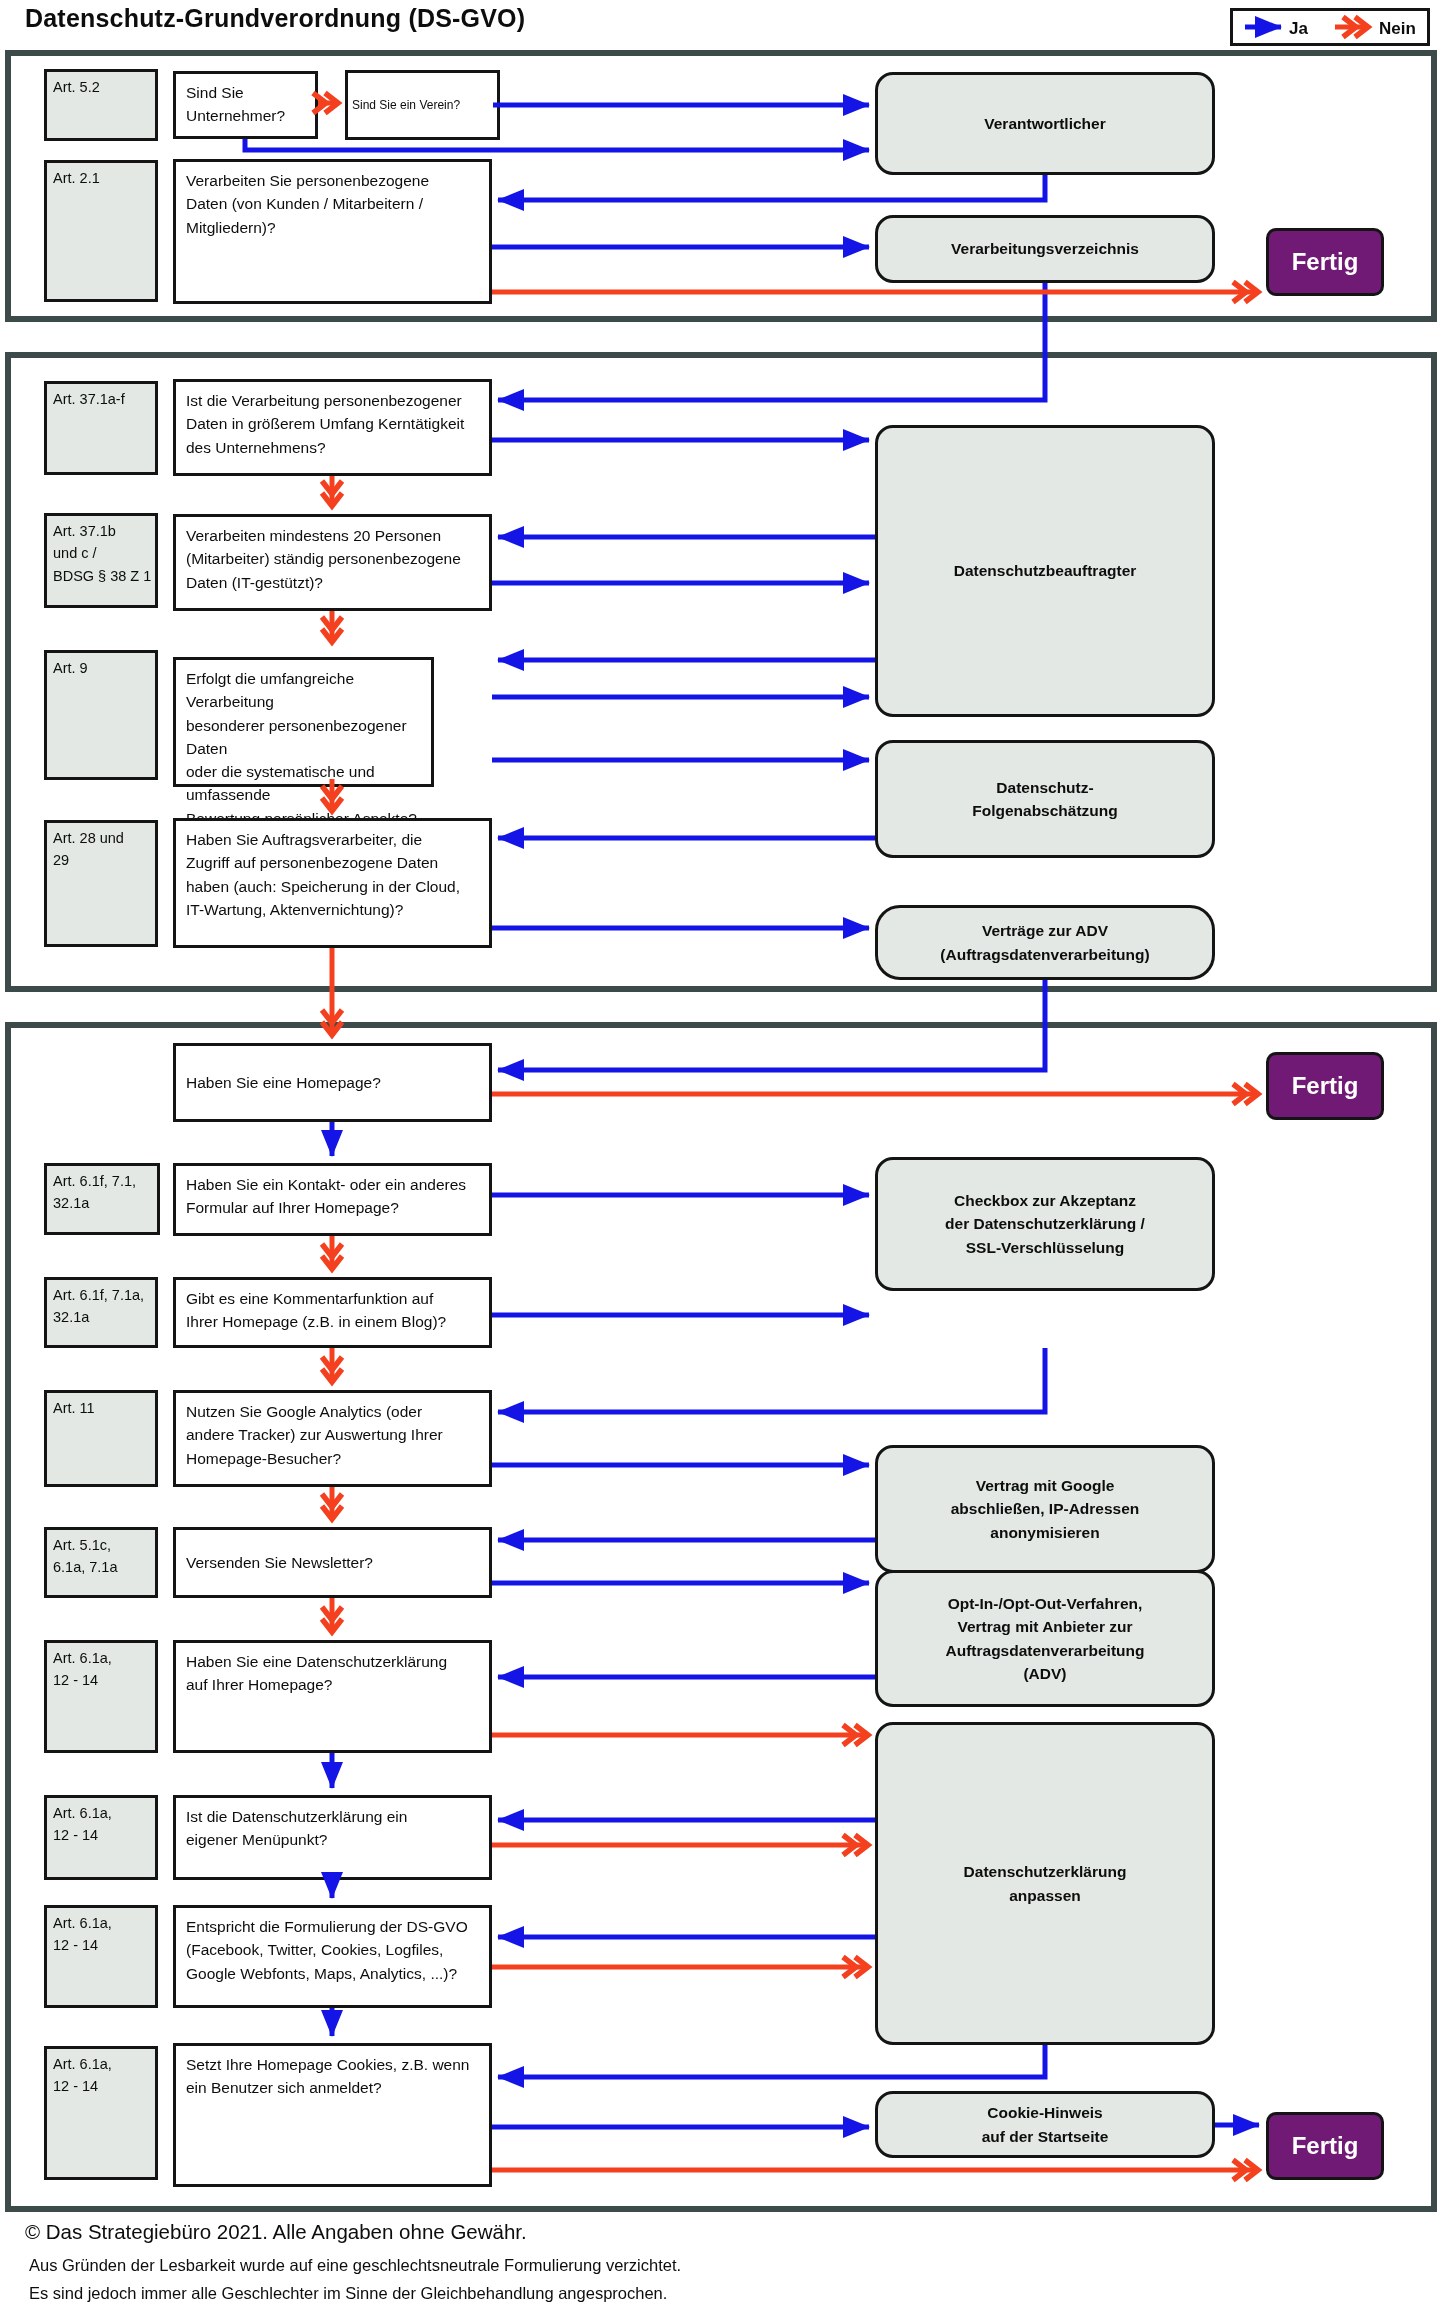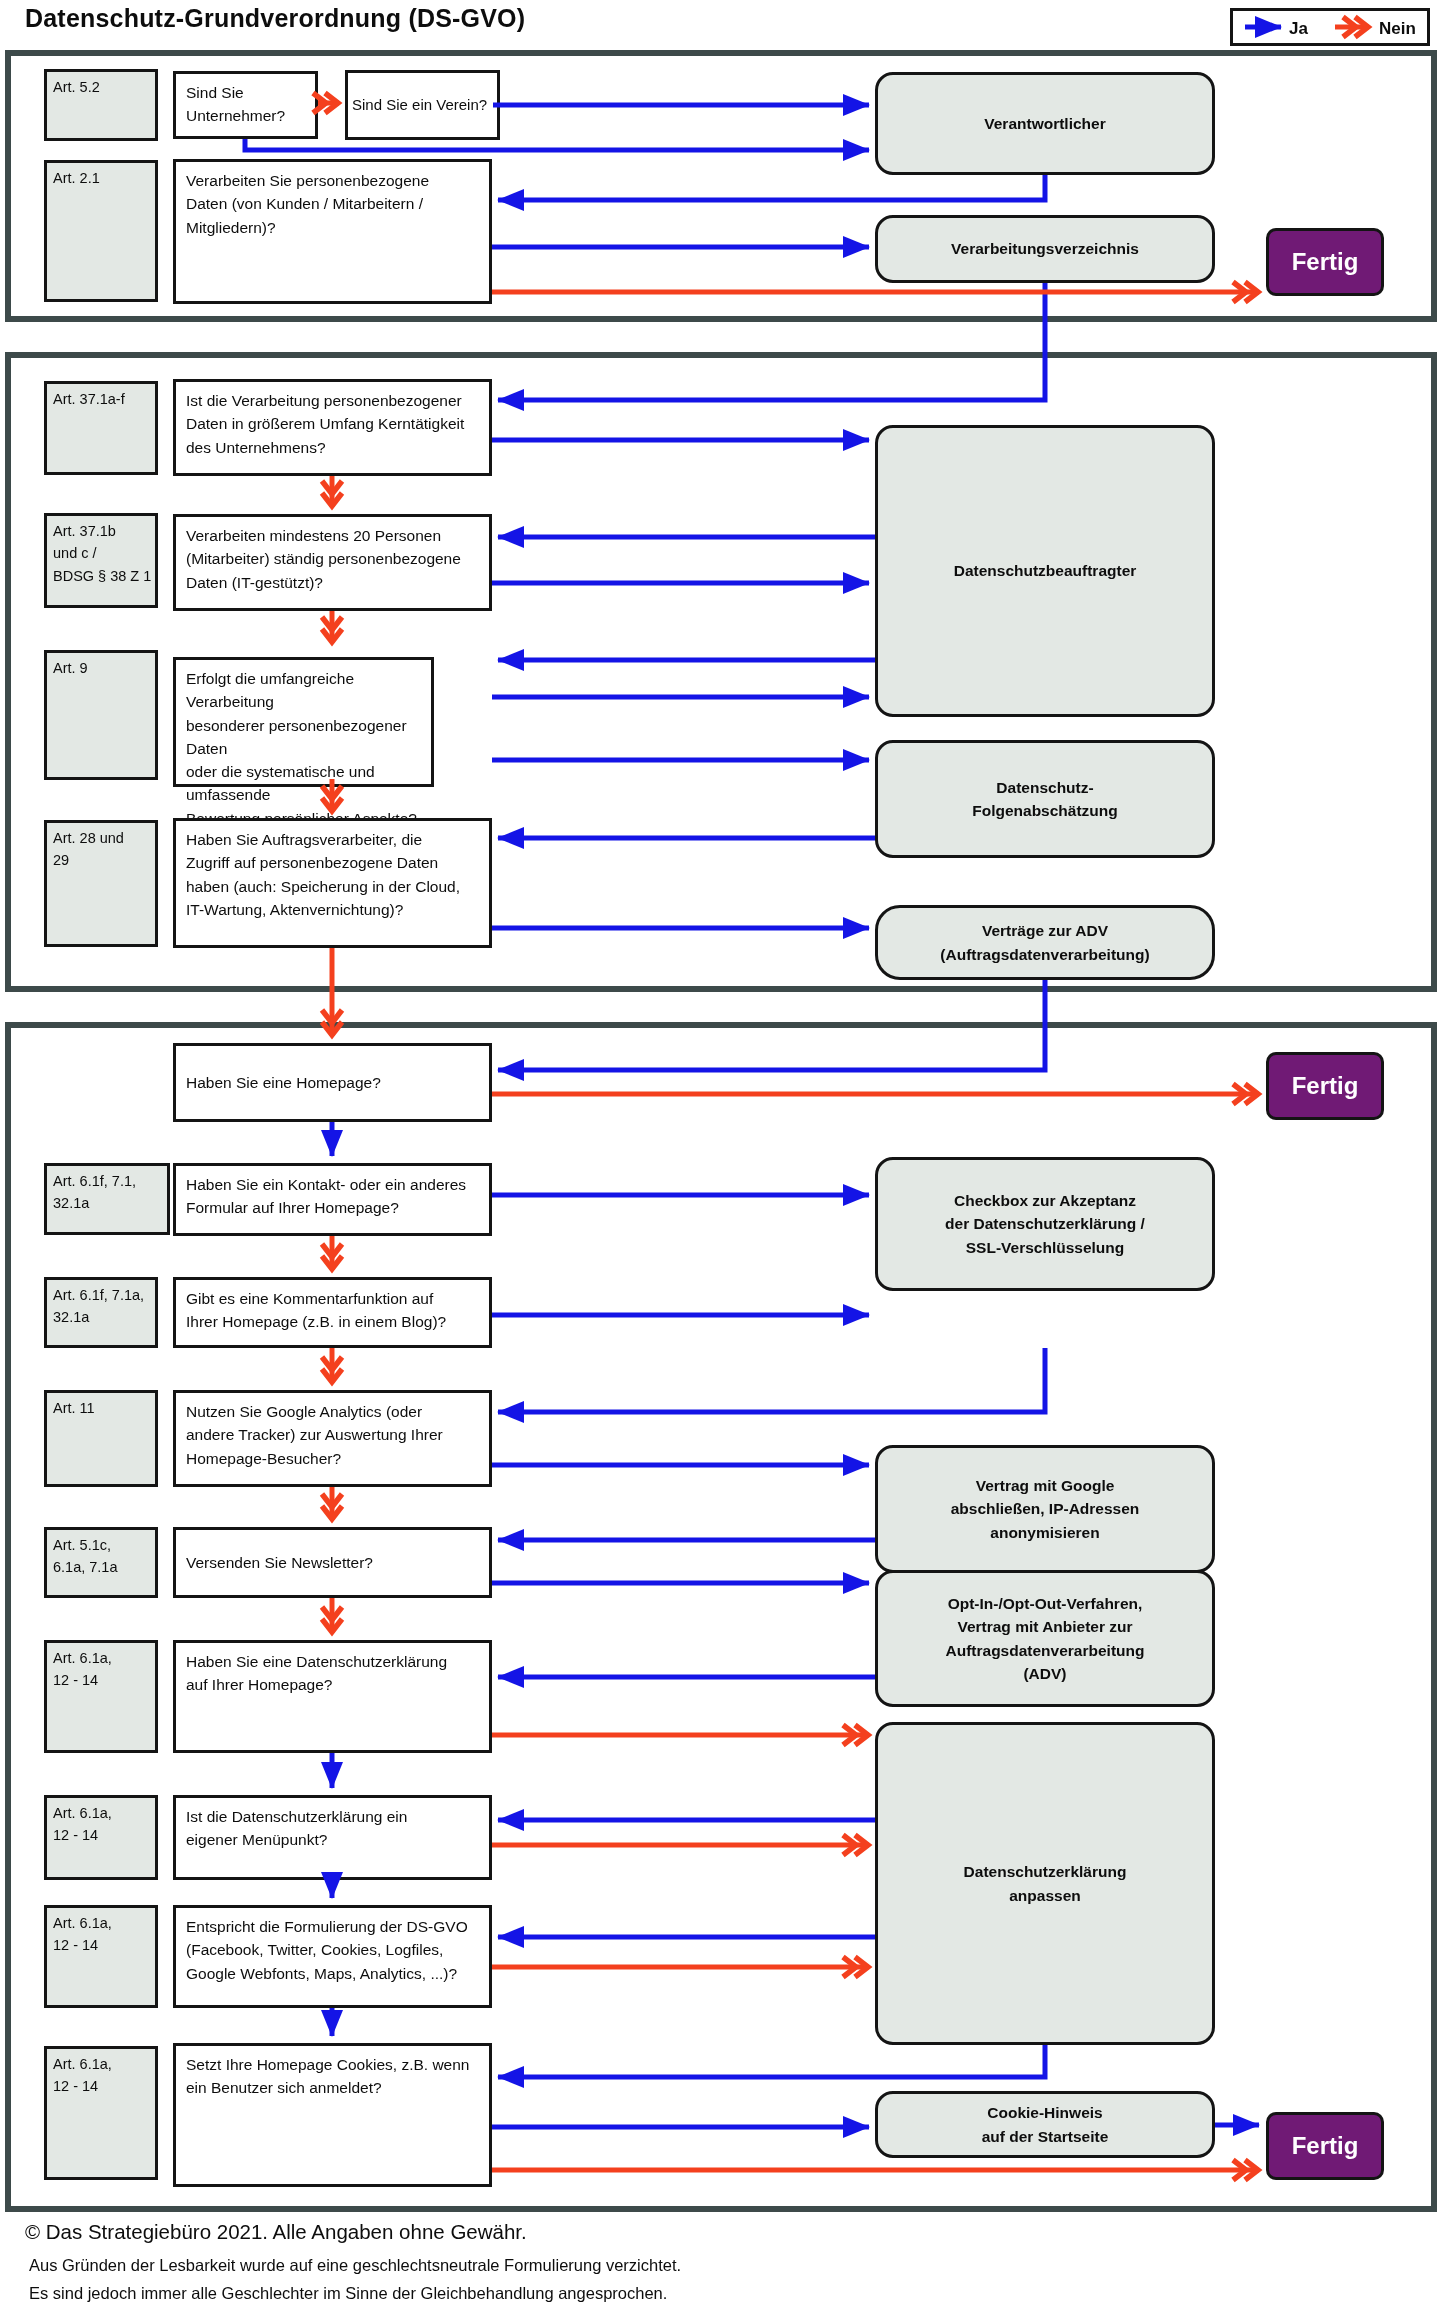--- a/index.html
+++ b/index.html
@@ -4,21 +4,21 @@
 <style>
   html,body{margin:0;padding:0;background:#fff;}
   #canvas{position:relative;width:1440px;height:2304px;background:#fff;
           font-family:"Liberation Sans",sans-serif;color:#0d0d0d;overflow:hidden;}
   #title{position:absolute;left:25px;top:4px;font-size:25px;font-weight:bold;letter-spacing:.2px;}
   .sec{position:absolute;left:5px;width:1432px;border:6px solid #3d4a4a;background:#fff;
        box-sizing:border-box;z-index:1;}
   .q{position:absolute;box-sizing:border-box;border:3px solid #141414;background:#fff;
      font-size:15.5px;line-height:1.5;padding:7px 10px;white-space:pre-line;z-index:2;}
   .q.vc{display:flex;align-items:center;}
-  .q.sm{padding:14px 4px;font-size:15px;display:flex;align-items:center;}
+  .q.sm{padding:14px 4px;font-size:12px;display:flex;align-items:center;}
   .art{position:absolute;box-sizing:border-box;border:3px solid #141414;background:#e3e8e4;
        font-size:14.5px;line-height:1.55;padding:4px 6px;white-space:pre;overflow:visible;z-index:2;}
   .out{position:absolute;box-sizing:border-box;border:3px solid #141414;background:#e3e8e4;
        border-radius:18px;display:flex;align-items:center;justify-content:center;text-align:center;
        font-weight:bold;font-size:15.5px;line-height:1.5;white-space:pre-line;z-index:2;}
   .done{position:absolute;box-sizing:border-box;border:3px solid #141414;background:#701a75;
         border-radius:10px;display:flex;align-items:center;justify-content:center;color:#fff;
         font-weight:bold;font-size:24px;z-index:2;}
   #legend{position:absolute;left:1230px;top:8px;width:200px;height:38px;border:3px solid #141414;
           background:#fff;box-sizing:border-box;z-index:2;}
@@ -79,21 +79,21 @@
 haben (auch: Speicherung in der Cloud,
 IT-Wartung, Aktenvernichtung)?</div>
   <div class="out" style="left:875px;top:425px;width:340px;height:292px;">Datenschutzbeauftragter</div>
   <div class="out" style="left:875px;top:740px;width:340px;height:118px;">Datenschutz-
 Folgenabschätzung</div>
   <div class="out" style="left:875px;top:905px;width:340px;height:75px;border-radius:25px;">Verträge zur ADV
 (Auftragsdatenverarbeitung)</div>
 
   <div class="q vc" style="left:173px;top:1043px;width:319px;height:79px;">Haben Sie eine Homepage?</div>
   <div class="done" style="left:1266px;top:1052px;width:118px;height:68px;">Fertig</div>
-  <div class="art" style="left:44px;top:1163px;width:126px;height:72px;">Art. 6.1f, 7.1,
+  <div class="art" style="left:44px;top:1163px;width:116px;height:72px;">Art. 6.1f, 7.1,
 32.1a</div>
   <div class="q" style="left:173px;top:1163px;width:319px;height:73px;">Haben Sie ein Kontakt- oder ein anderes
 Formular auf Ihrer Homepage?</div>
   <div class="art" style="left:44px;top:1277px;width:114px;height:71px;">Art. 6.1f, 7.1a,
 32.1a</div>
   <div class="q" style="left:173px;top:1277px;width:319px;height:71px;">Gibt es eine Kommentarfunktion auf
 Ihrer Homepage (z.B. in einem Blog)?</div>
   <div class="out" style="left:875px;top:1157px;width:340px;height:134px;">Checkbox zur Akzeptanz
 der Datenschutzerklärung /
 SSL-Verschlüsselung</div>

